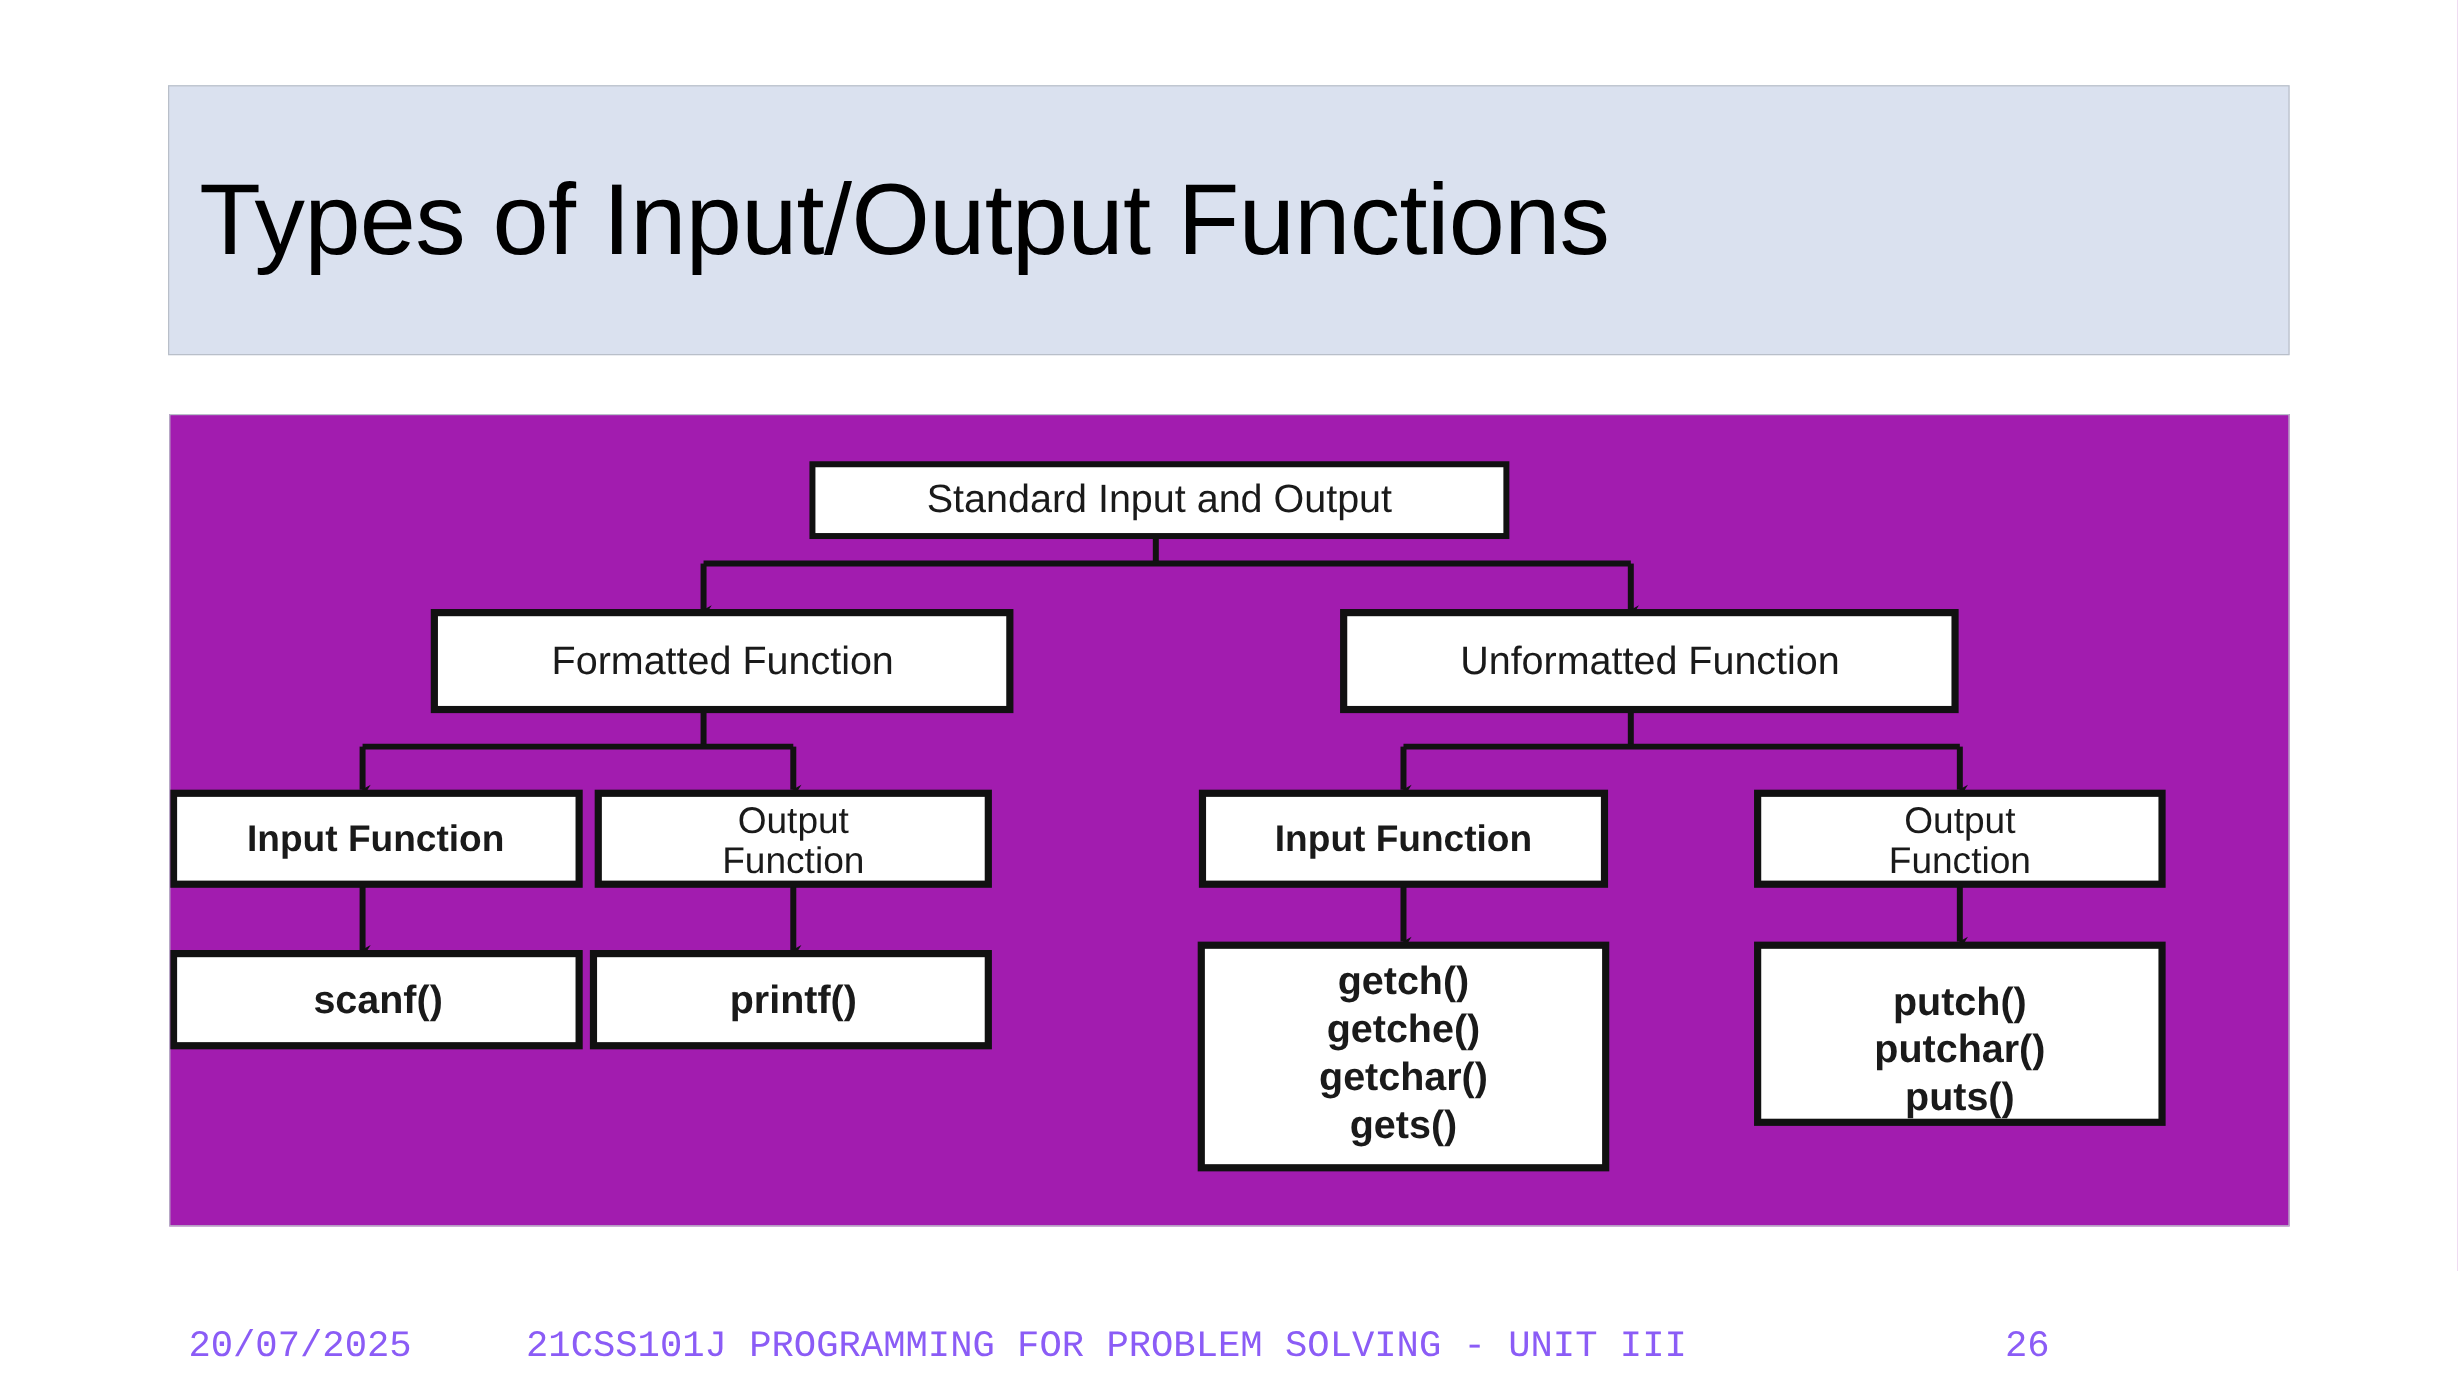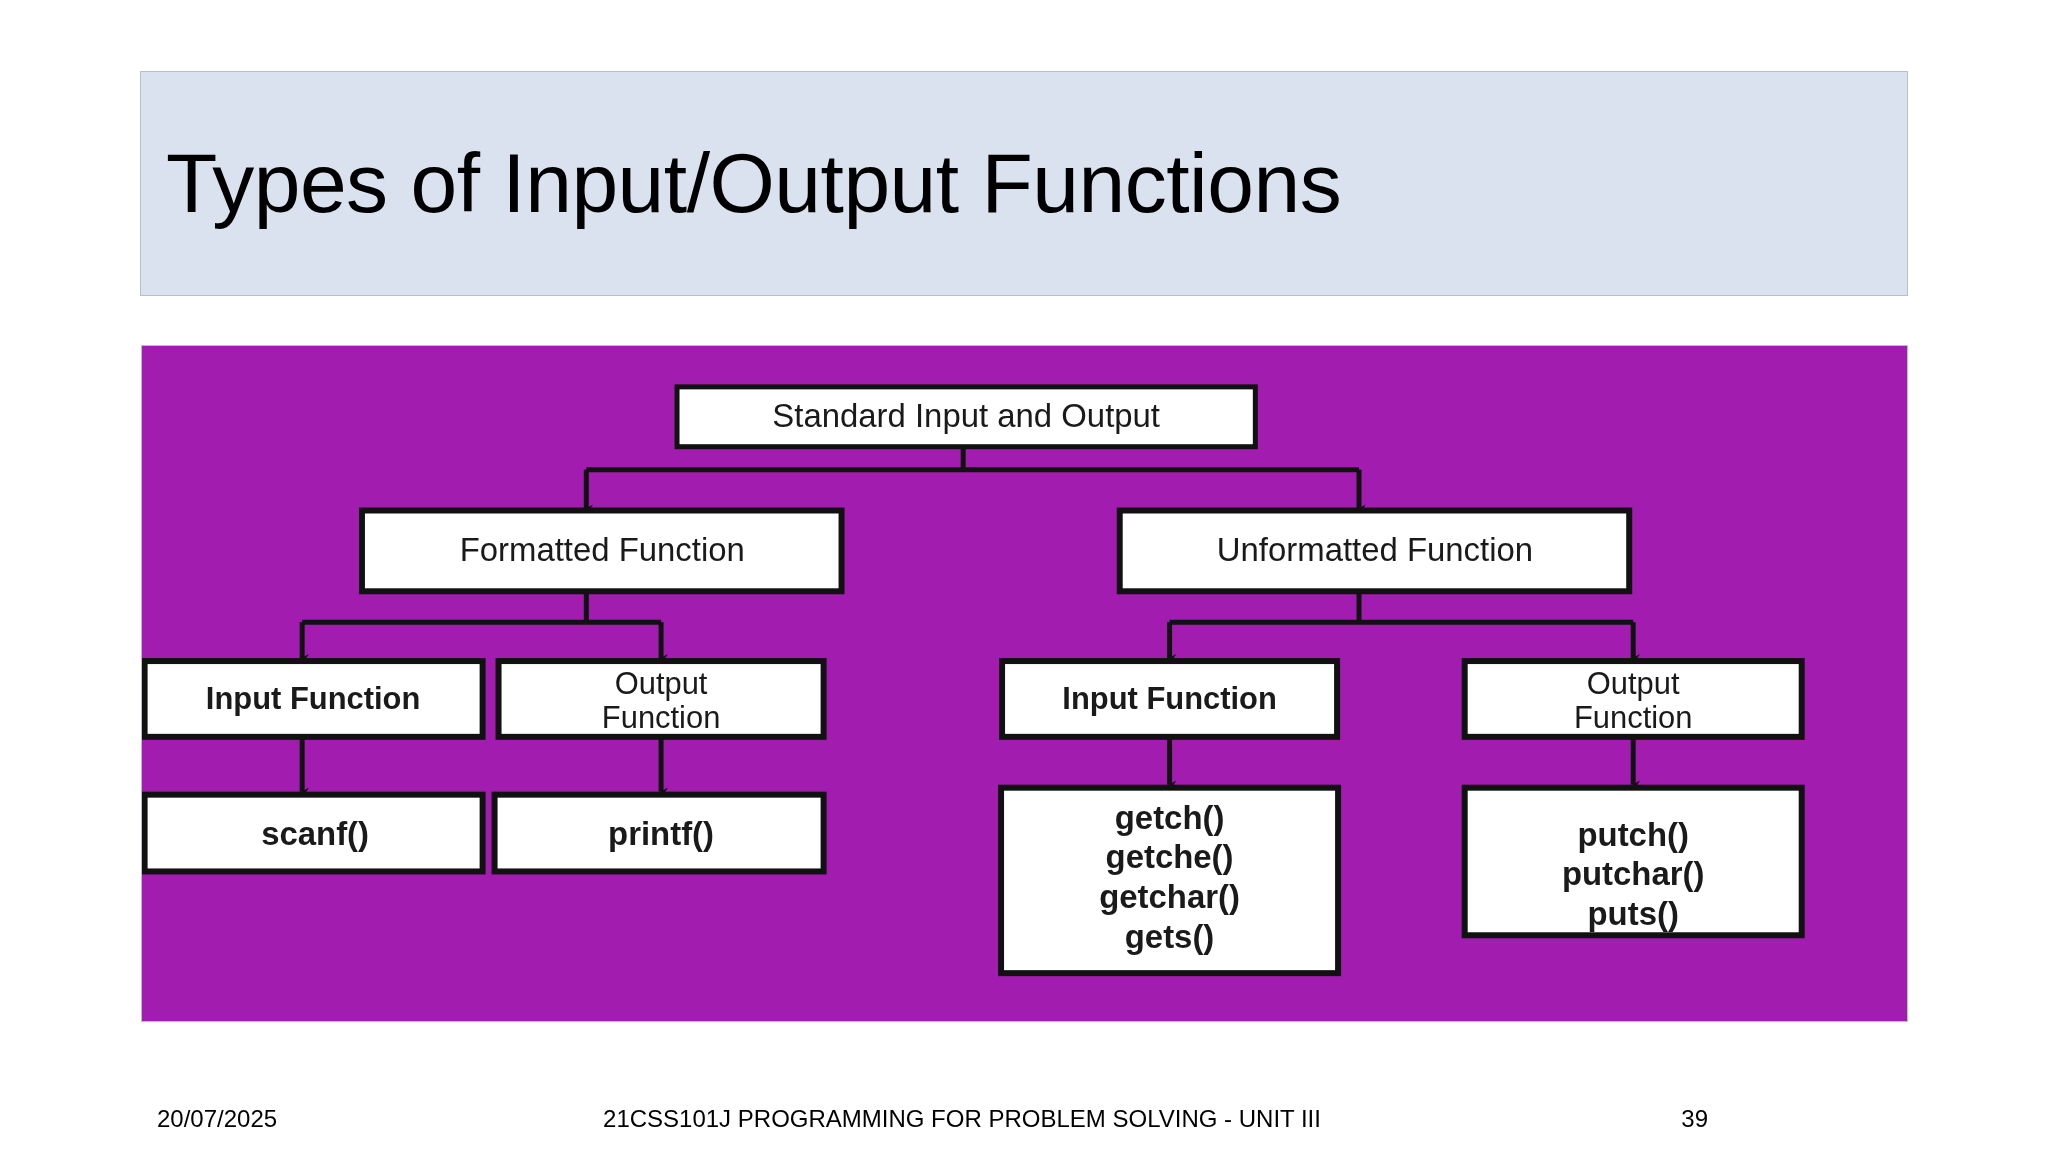--- a/index.html
+++ b/index.html
@@ -70,27 +70,27 @@
     position: absolute;
     left: 0; top: 0;
     width: 100%;
     height: 100%;
     display: block;
   }
 
   
   .footer-text {
     position: absolute;
-    font-family: Liberation Sans, sans-serif;
-    font-size: 24px;
-    color: #000000;
+    font-family: Liberation Mono, monospace;
+    font-size: 31px;
+    color: #8b5cf6;
     white-space: nowrap;
   }
   #footer-date  { left: 157px;  top: 1093px; }
-  #footer-center{ left: 50%; top: 1093px; transform: translateX(-50%); margin-left: 40px; }
+  #footer-center{ left: 50%; top: 1093px; transform: translateX(-50%); }
   #footer-page  { right: 136px; top: 1093px; }
 
   svg text {
     font-family: "Liberation Sans", sans-serif;
     fill: #1a1a1a;
   }
 </style>
 </head>
 <body>
 
@@ -194,15 +194,15 @@
           <text x="1494" y="541" font-size="33" text-anchor="middle" font-weight="600">putchar()</text>
           <text x="1494" y="581" font-size="33" text-anchor="middle" font-weight="600">puts()</text>
         </g>
 
       </svg>
     </div>
   </div>
 
   <div class="footer-text" id="footer-date">20/07/2025</div>
   <div class="footer-text" id="footer-center">21CSS101J PROGRAMMING FOR PROBLEM SOLVING - UNIT III</div>
-  <div class="footer-text" id="footer-page">39</div>
+  <div class="footer-text" id="footer-page">26</div>
 
 </div>
 
 </body></html>

